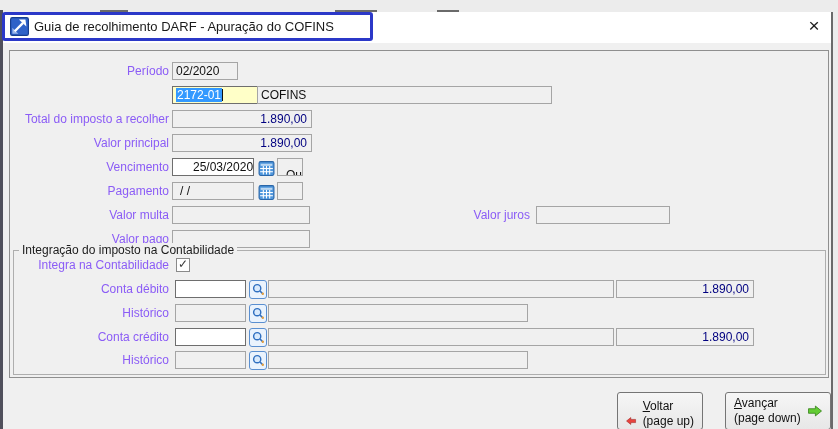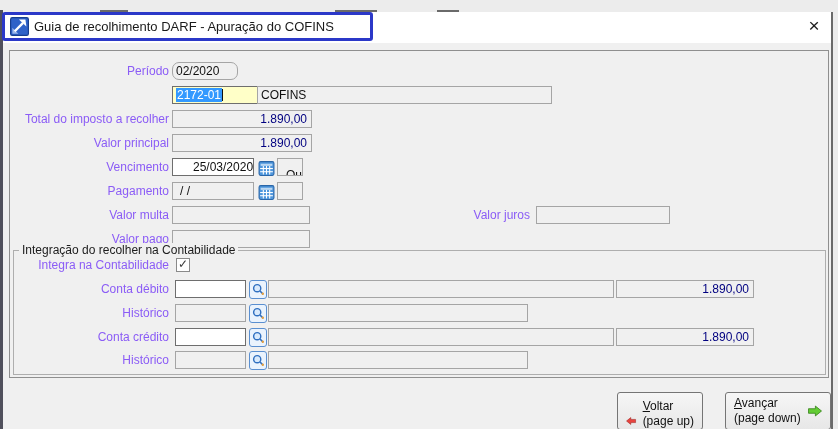--- a/index.html
+++ b/index.html
@@ -81,21 +81,21 @@
     <line x1="4" y1="12" x2="11" y2="5" stroke="#ffffff" stroke-width="2"></line>
     <polygon points="13,2 13.8,8 7.5,2.2" fill="#ffffff"></polygon>
   </svg>
   <div class="dialog-title">Guia de recolhimento DARF - Apuração do COFINS</div>
   <div class="annotation-rect"></div>
   <div class="close-btn">×</div>
 
   <div class="content-panel"></div>
 
   <div class="lbl" style="top:52px;">Período</div>
-  <div class="fld" style="left:172px;top:52px;width:66px;border-radius:7px;">02/2020</div>
+  <div class="fld" style="left:172px;top:52px;width:66px;">02/2020</div>
 
   <div class="fld yellow" style="left:172px;top:76px;width:99px;"><span class="sel">2172-01</span><span class="caret"></span></div>
   <div class="fld" style="left:257px;top:76px;width:295px;">COFINS</div>
 
   <div class="lbl" style="top:100px;">Total do imposto a recolher</div>
   <div class="fld num" style="left:172px;top:100px;width:140px;">1.890,00</div>
 
   <div class="lbl" style="top:124px;">Valor principal</div>
   <div class="fld num" style="left:172px;top:124px;width:140px;">1.890,00</div>
 
@@ -131,21 +131,21 @@
 
   <div class="lbl" style="top:196px;">Valor multa</div>
   <div class="fld num" style="left:172px;top:196px;width:138px;"></div>
   <div class="lbl" style="left:420px;top:196px;width:110px;">Valor juros</div>
   <div class="fld num" style="left:536px;top:196px;width:134px;"></div>
 
   <div class="lbl" style="top:220px;">Valor pago</div>
   <div class="fld num" style="left:172px;top:220px;width:138px;"></div>
 
   <div class="groupbox">
-    <span class="groupbox-legend">Integração do recolher na Contabilidade</span>
+    <span class="groupbox-legend">Integração do imposto na Contabilidade</span>
   </div>
 
   <div class="lbl" style="top:246px;">Integra na Contabilidade</div>
   <div class="checkbox" style="left:176px;top:248px;">✓</div>
 
   <div class="lbl" style="top:270px;">Conta débito</div>
   <div class="fld white" style="left:175px;top:270px;width:71px;"></div>
   <div class="lookup-btn" style="left:249px;top:270px;">
     <svg width="13" height="13" viewBox="0 0 13 13">
         <circle cx="5.2" cy="5.2" r="3.6" fill="#d9eafc" stroke="#2f6fc0" stroke-width="1.4"></circle>

